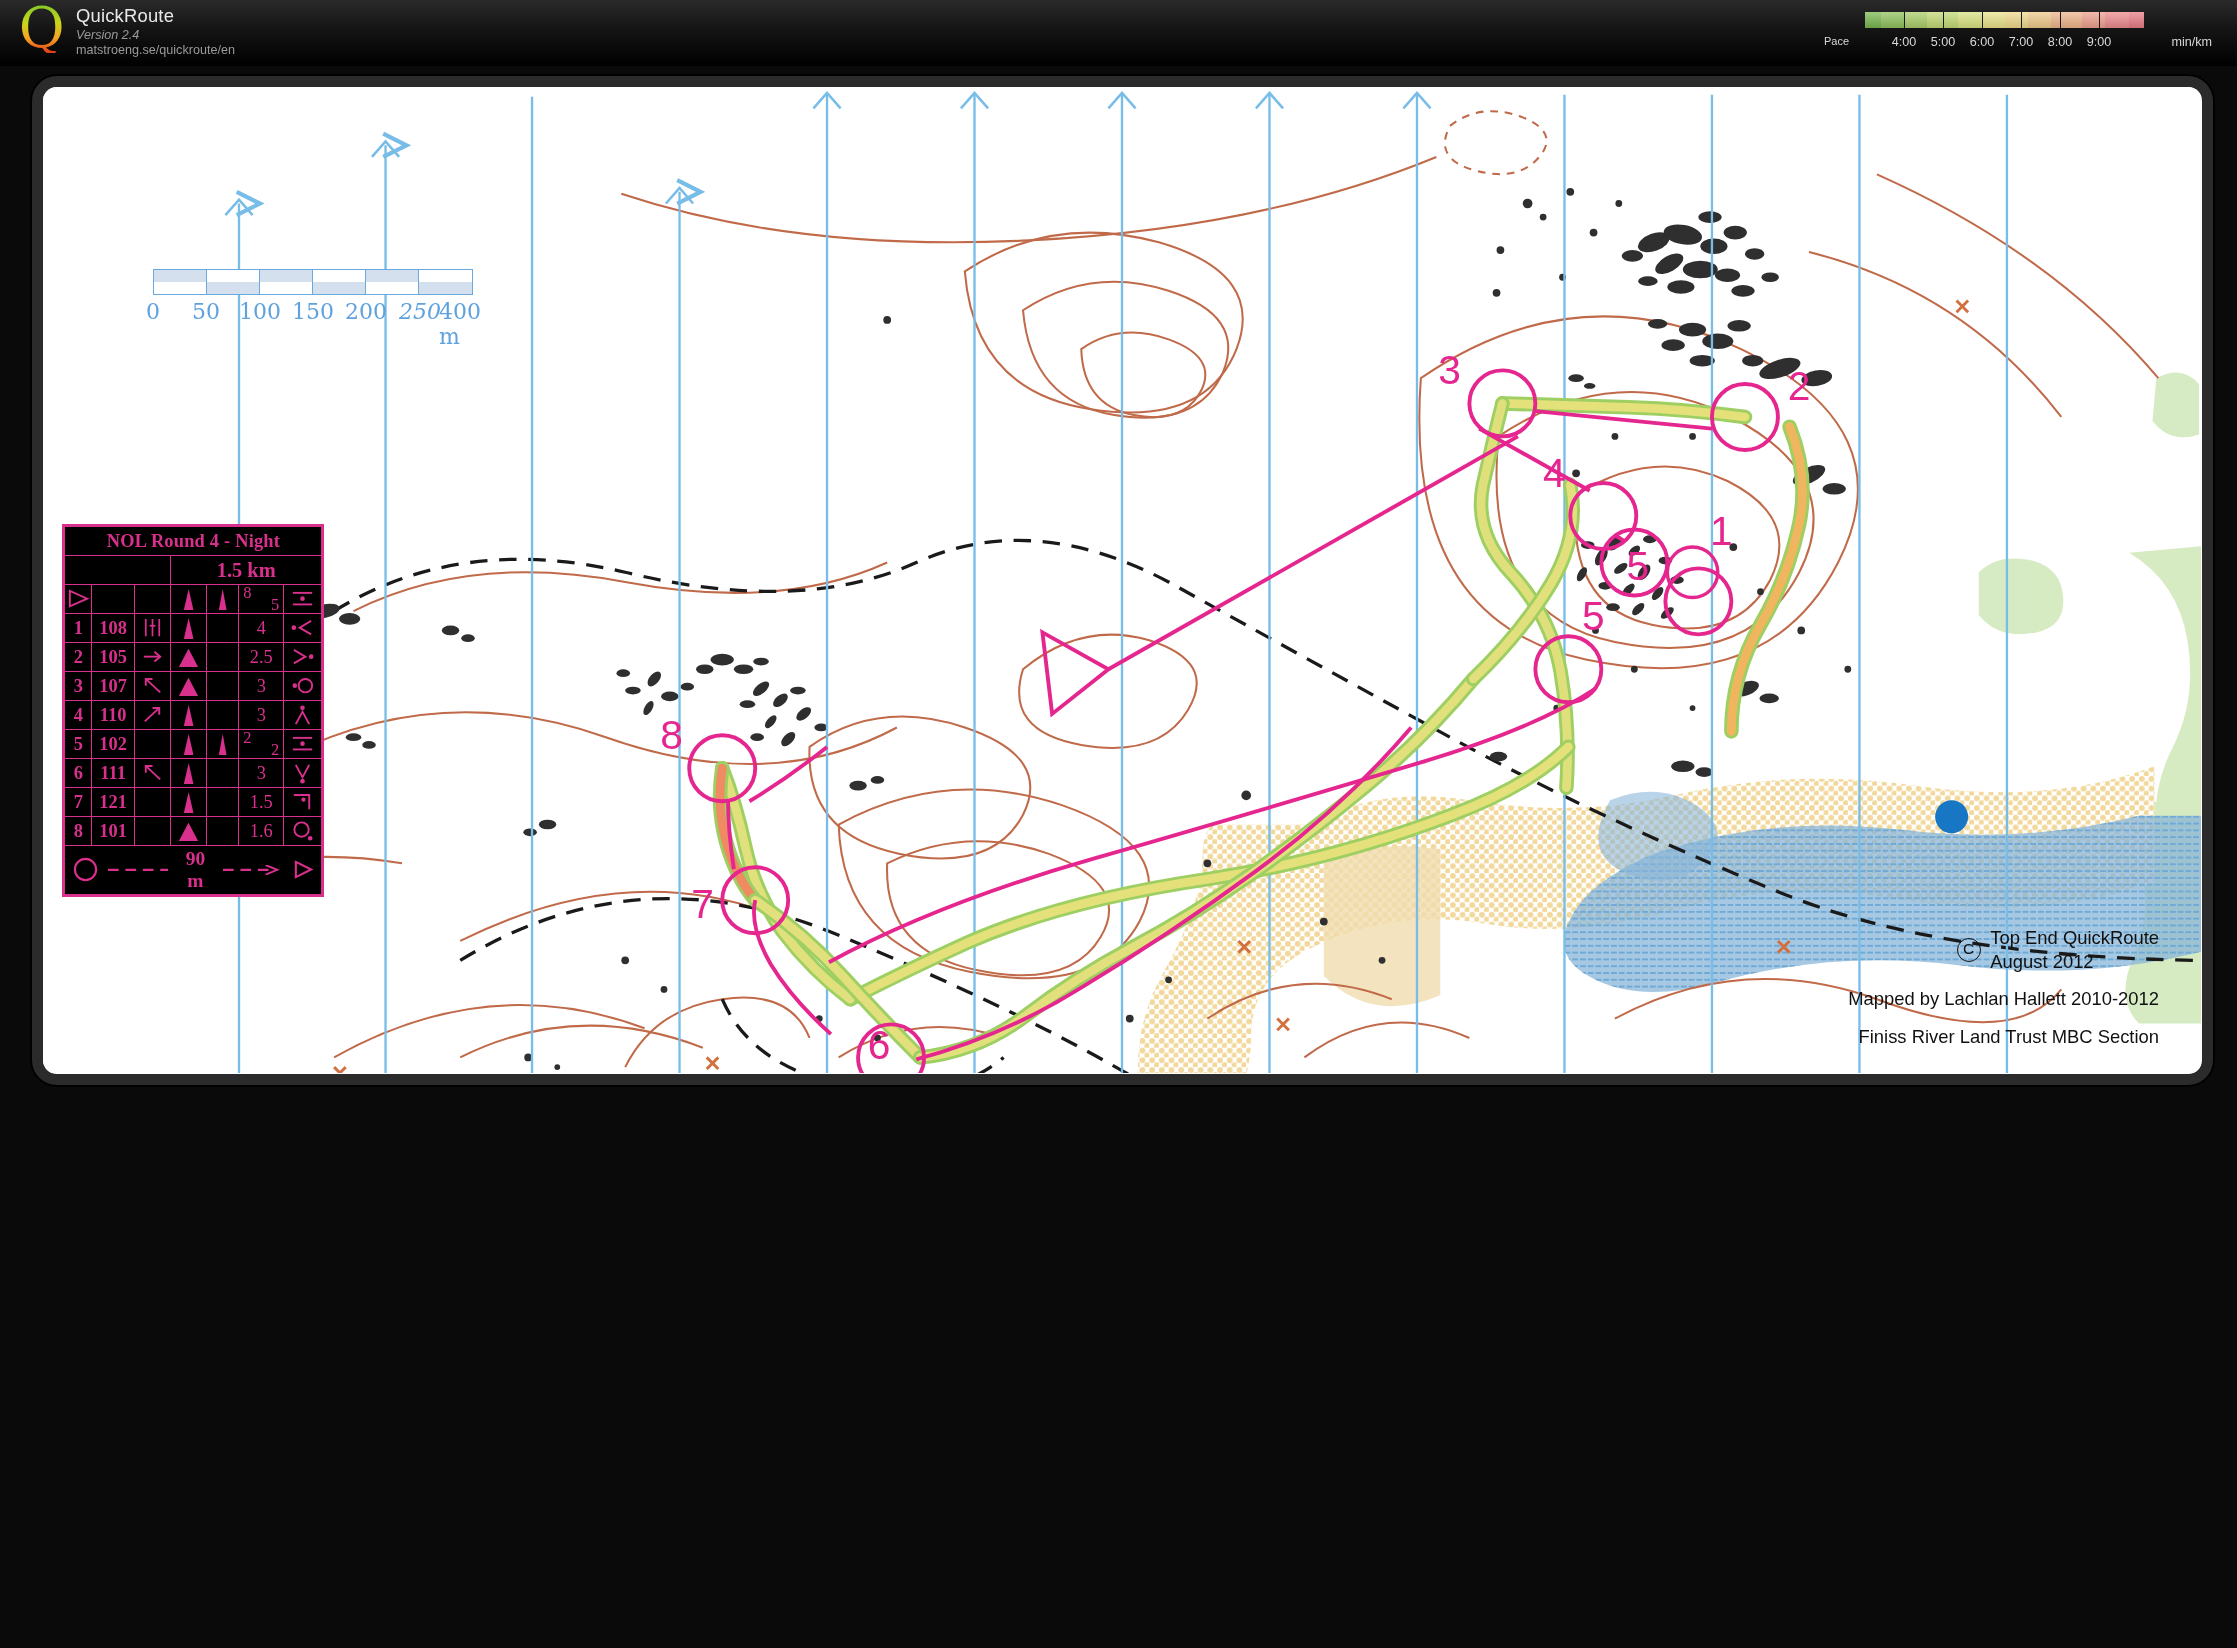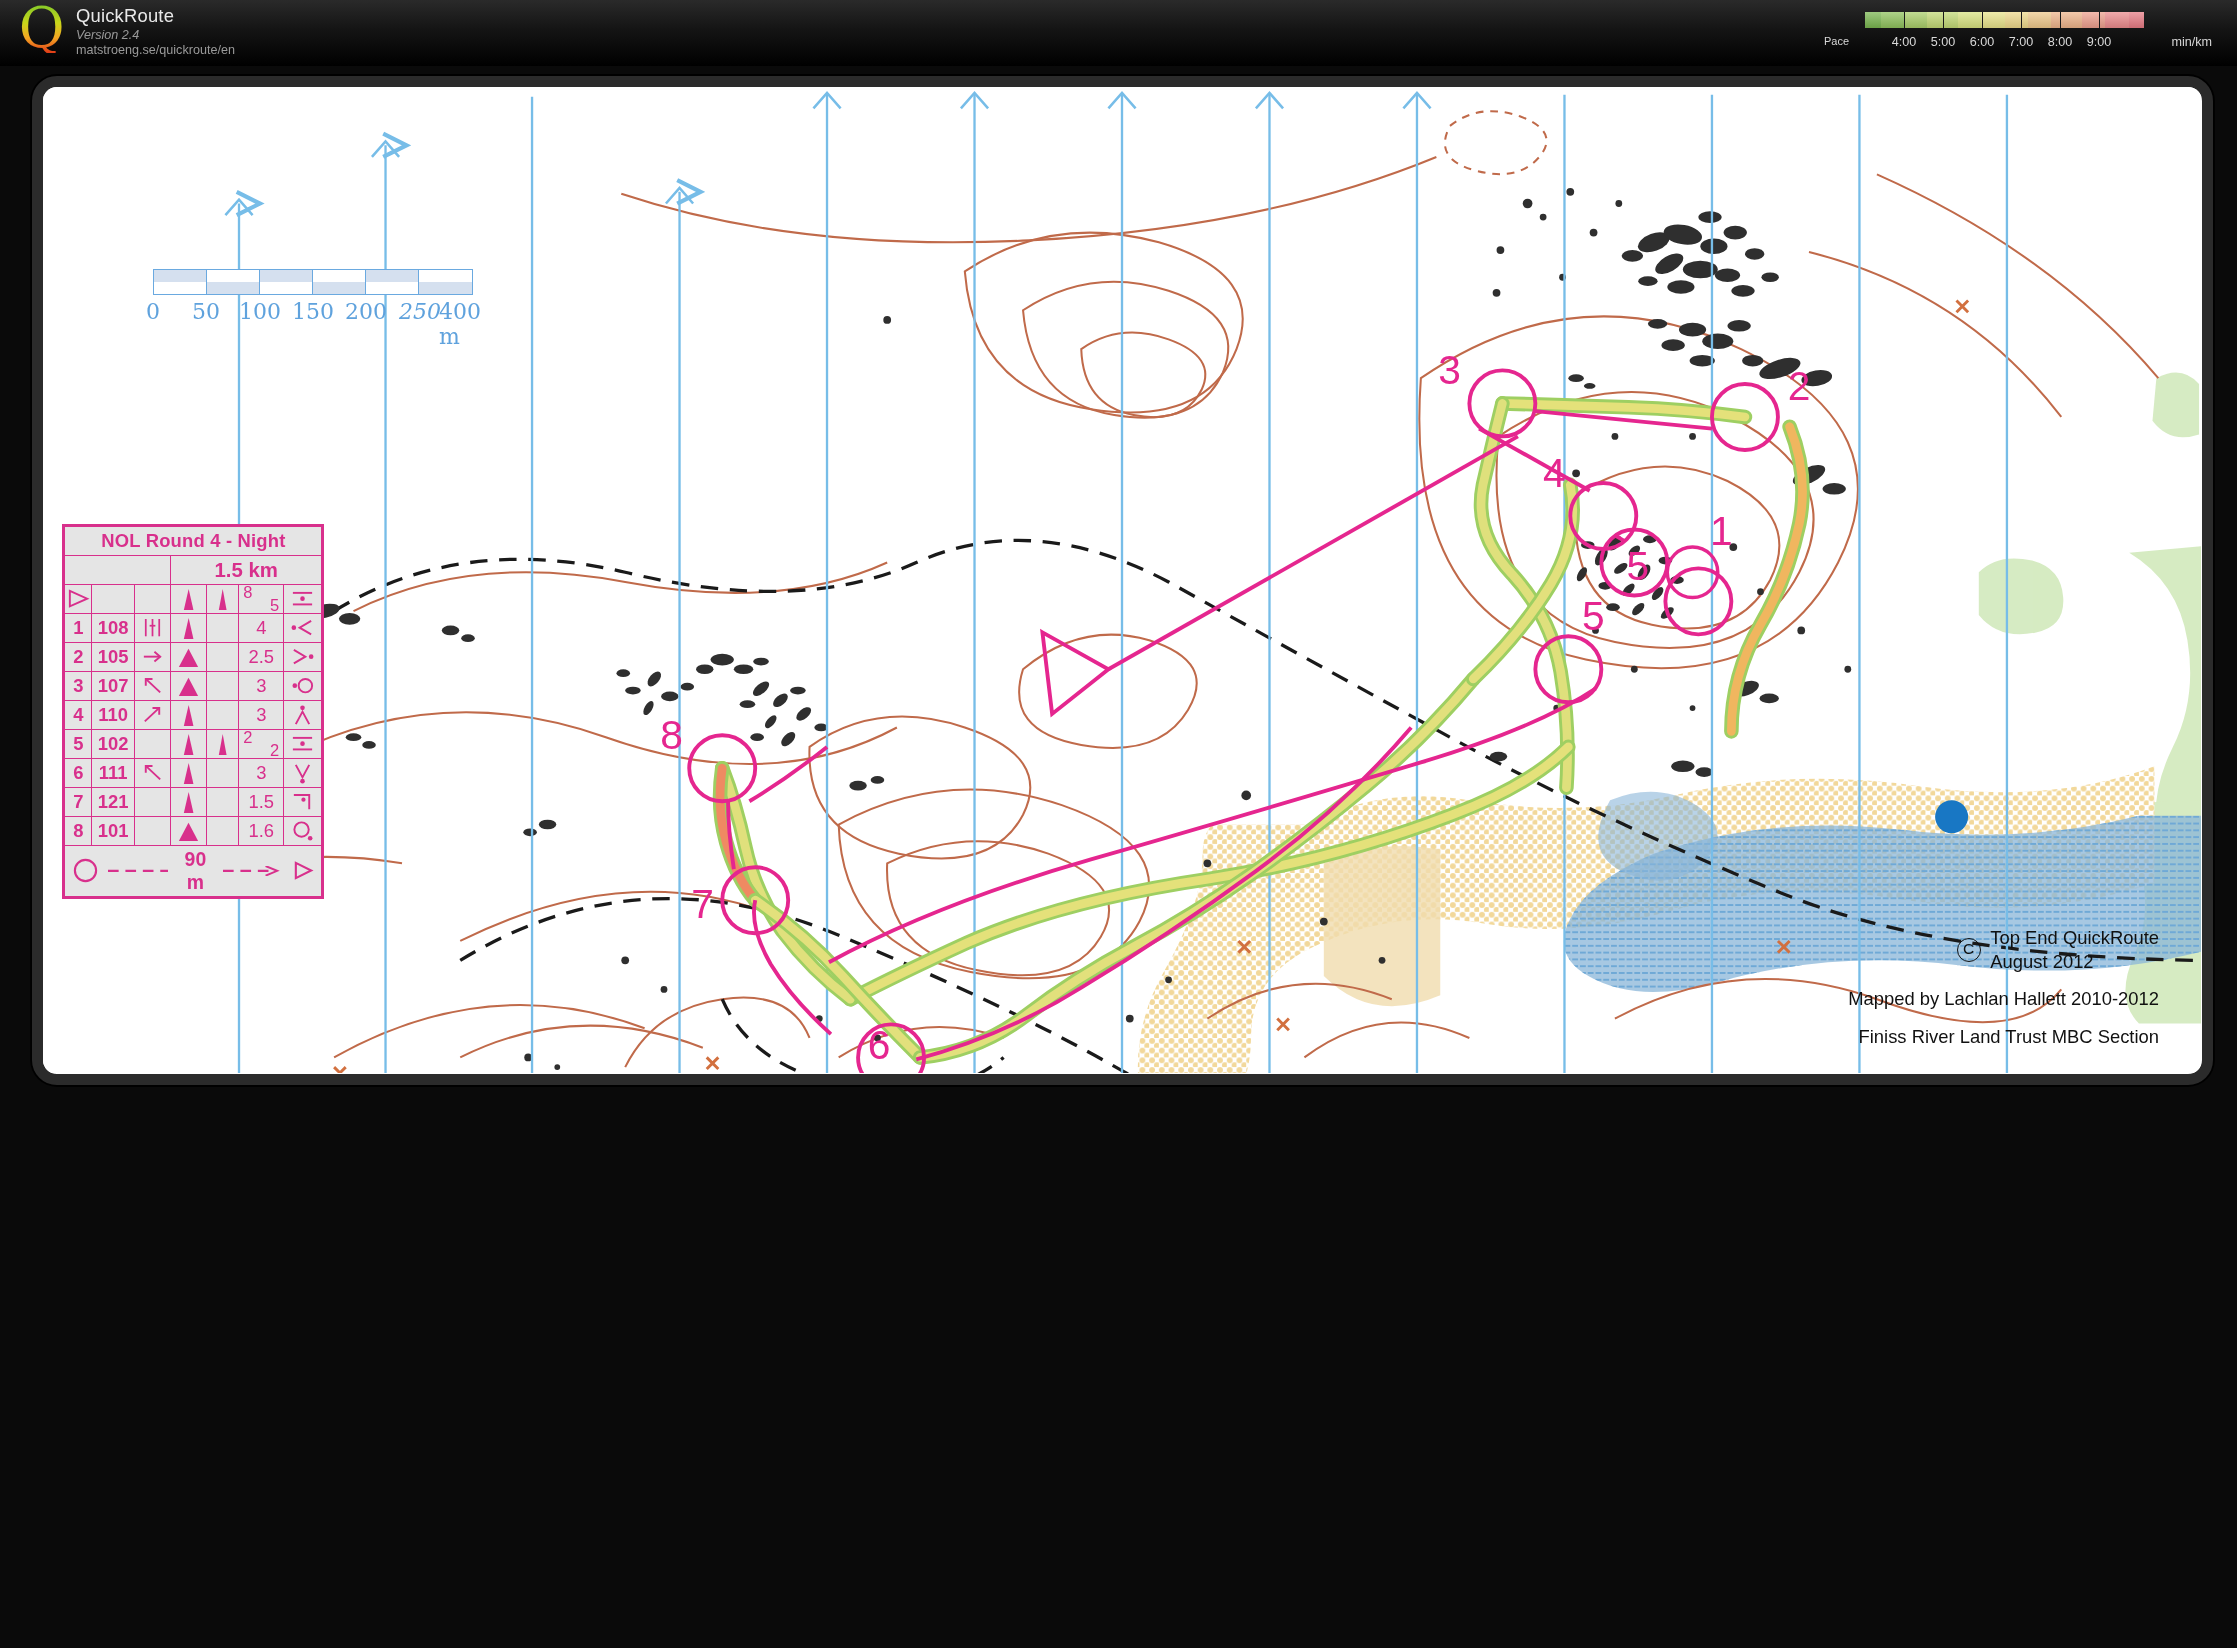--- a/index.html
+++ b/index.html
@@ -85,22 +85,22 @@
            grid-template-columns:repeat(6,1fr); grid-template-rows:1fr 1fr; }
   #sbgrid div{ border-right:1.4px solid #6aa9e0; }
   #sbgrid div:nth-child(6n){ border-right:none; }
   #sbnums{ margin-top:3.9px; width:388px; position:relative;
            font-family:"DejaVu Serif", serif; color:#5fa2dd; font-size:22px; }
   #sbnums span{ position:absolute; transform:translateX(-50%); }
 
   
   #cdtable{
     position:absolute; left:19.4px; top:437px; width:262px;
-    border:2.9px solid #d8308c; background:#e5e5e5;
-    font-family:Liberation Sans, sans-serif;
+    border:2.9px solid #d8308c; background:#000000;
+    font-family:Liberation Serif, serif;
   }
   #cdtable table{ border-collapse:collapse; width:100%; }
   #cdtable td{
     border:1.6px solid #d8308c; color:#d8308c; text-align:center;
     font-size:18.4px; font-weight:bold; height:29px; padding:0;
   }
   .cd-title{ font-size:18.4px !important; height:29px; letter-spacing:0.2px; }
   .cd-dist{ font-size:20.4px !important; height:31px; }
   .c-num{ width:25px; }
   .c-code{ width:41px; }

